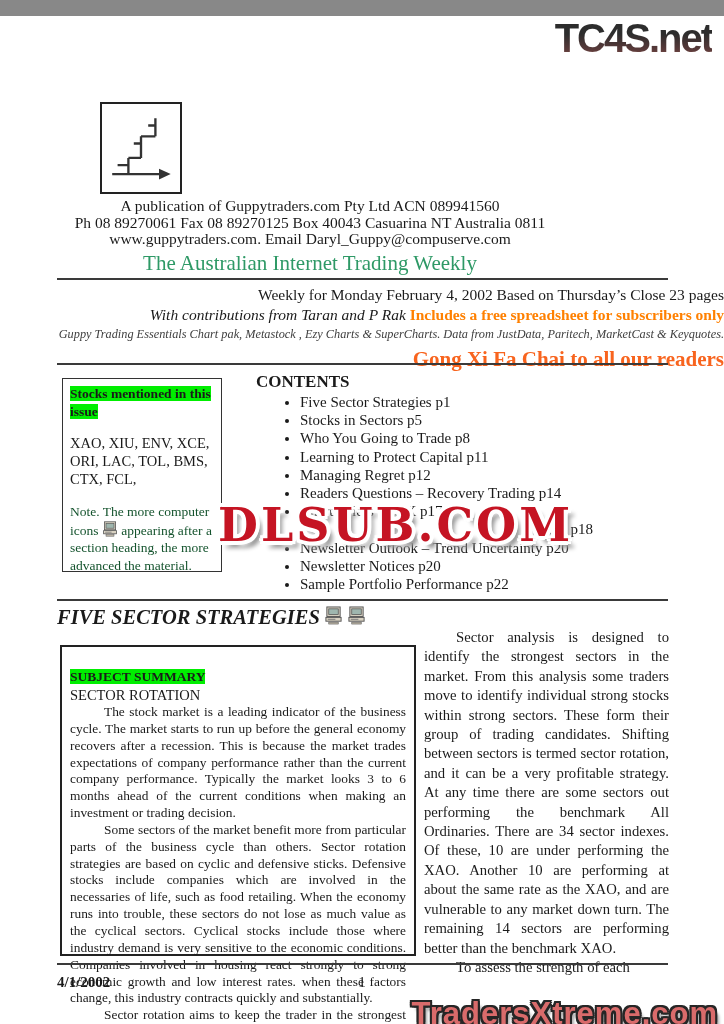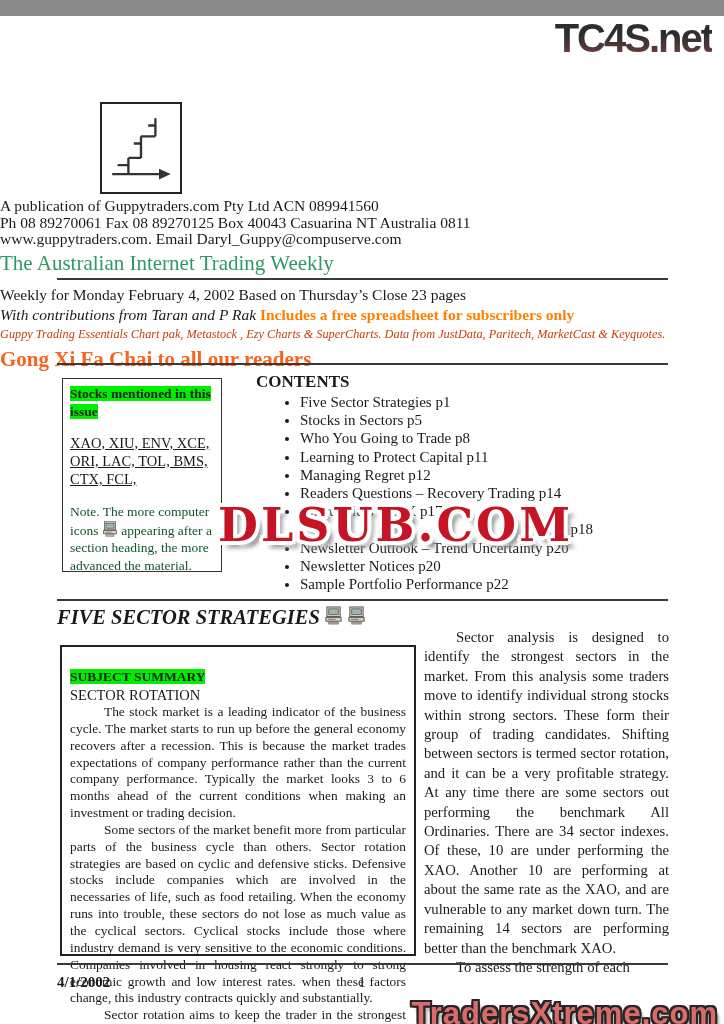--- a/index.html
+++ b/index.html
@@ -23,41 +23,41 @@
     background:#f3f3f3; width:312px; height:92px; padding:10px 0 0 12px;
   }
   .mast-title div {
     color:#118a11; font-weight:bold; font-size:25px; line-height:36px;
     letter-spacing:0.5px;
   }
   .mast-logo {
     width:82px; height:92px; border:2px solid #222; background:#fff;
     display:flex; align-items:center; justify-content:center;
   }
-  .pubinfo { position:absolute; left:0; top:182px; width:604px; text-align:left; }
+  .pubinfo { position:absolute; left:8px; top:182px; width:604px; text-align:center; }
   .pubinfo .pl { font-size:15.5px; line-height:16.5px; }
   .tagline { color:#2e9966; font-size:21px; margin-top:3px; }
   .rule { position:absolute; left:57px; width:611px; height:2px; background:#3a3a3a; }
   
-  .issue { position:absolute; left:0; top:270px; width:724px; text-align:left; }
+  .issue { position:absolute; left:0; top:270px; width:724px; text-align:right; }
   .issue .wl { font-size:15.5px; }
   .issue .cl { font-size:15.5px; margin-top:2px; }
   .issue .cl .contrib { font-style:italic; }
   .issue .cl .subnote { color:#ff8000; font-weight:bold; }
-  .issue .tl { color:#c2410c; font-style:italic; font-size:12.3px; margin-top:3px; }
+  .issue .tl { color:#404040; font-style:italic; font-size:12.3px; margin-top:3px; }
   .issue .greet { color:#f8641e; font-weight:bold; font-size:21px; margin-top:5px; }
   
   .stocks-box {
     position:absolute; left:62px; top:362px; width:160px; height:194px;
     border:1px solid #333; padding:5px 7px;
   }
   .stocks-box .sb-title {
     display:inline; background:#00ee00; font-weight:bold; font-size:13.5px; line-height:17px;
   }
-  .stocks-box .sb-stocks { font-size:14.5px; line-height:18px; margin-top:14px;text-decoration:underline; }
+  .stocks-box .sb-stocks { font-size:14.5px; line-height:18px; margin-top:14px; }
   .stocks-box .sb-note { color:#14532d; font-size:13.5px; line-height:17.5px; margin-top:15px; }
   .contents-head { position:absolute; left:256px; top:356px; font-weight:bold; font-size:17px; }
   .contents-list { position:absolute; left:300px; top:377px; width:330px; }
   .contents-list li { font-size:15px; line-height:18.2px; list-style:disc; }
   .contents-list li.partial { list-style:none; padding-left:240px; }
   
   .watermark {
     position:absolute; left:218px; top:482px; width:372px; text-align:left;
     font-family:"DejaVu Serif", serif; font-weight:bold; font-size:46px;
     letter-spacing:3px; color:#c51423; white-space:nowrap;

